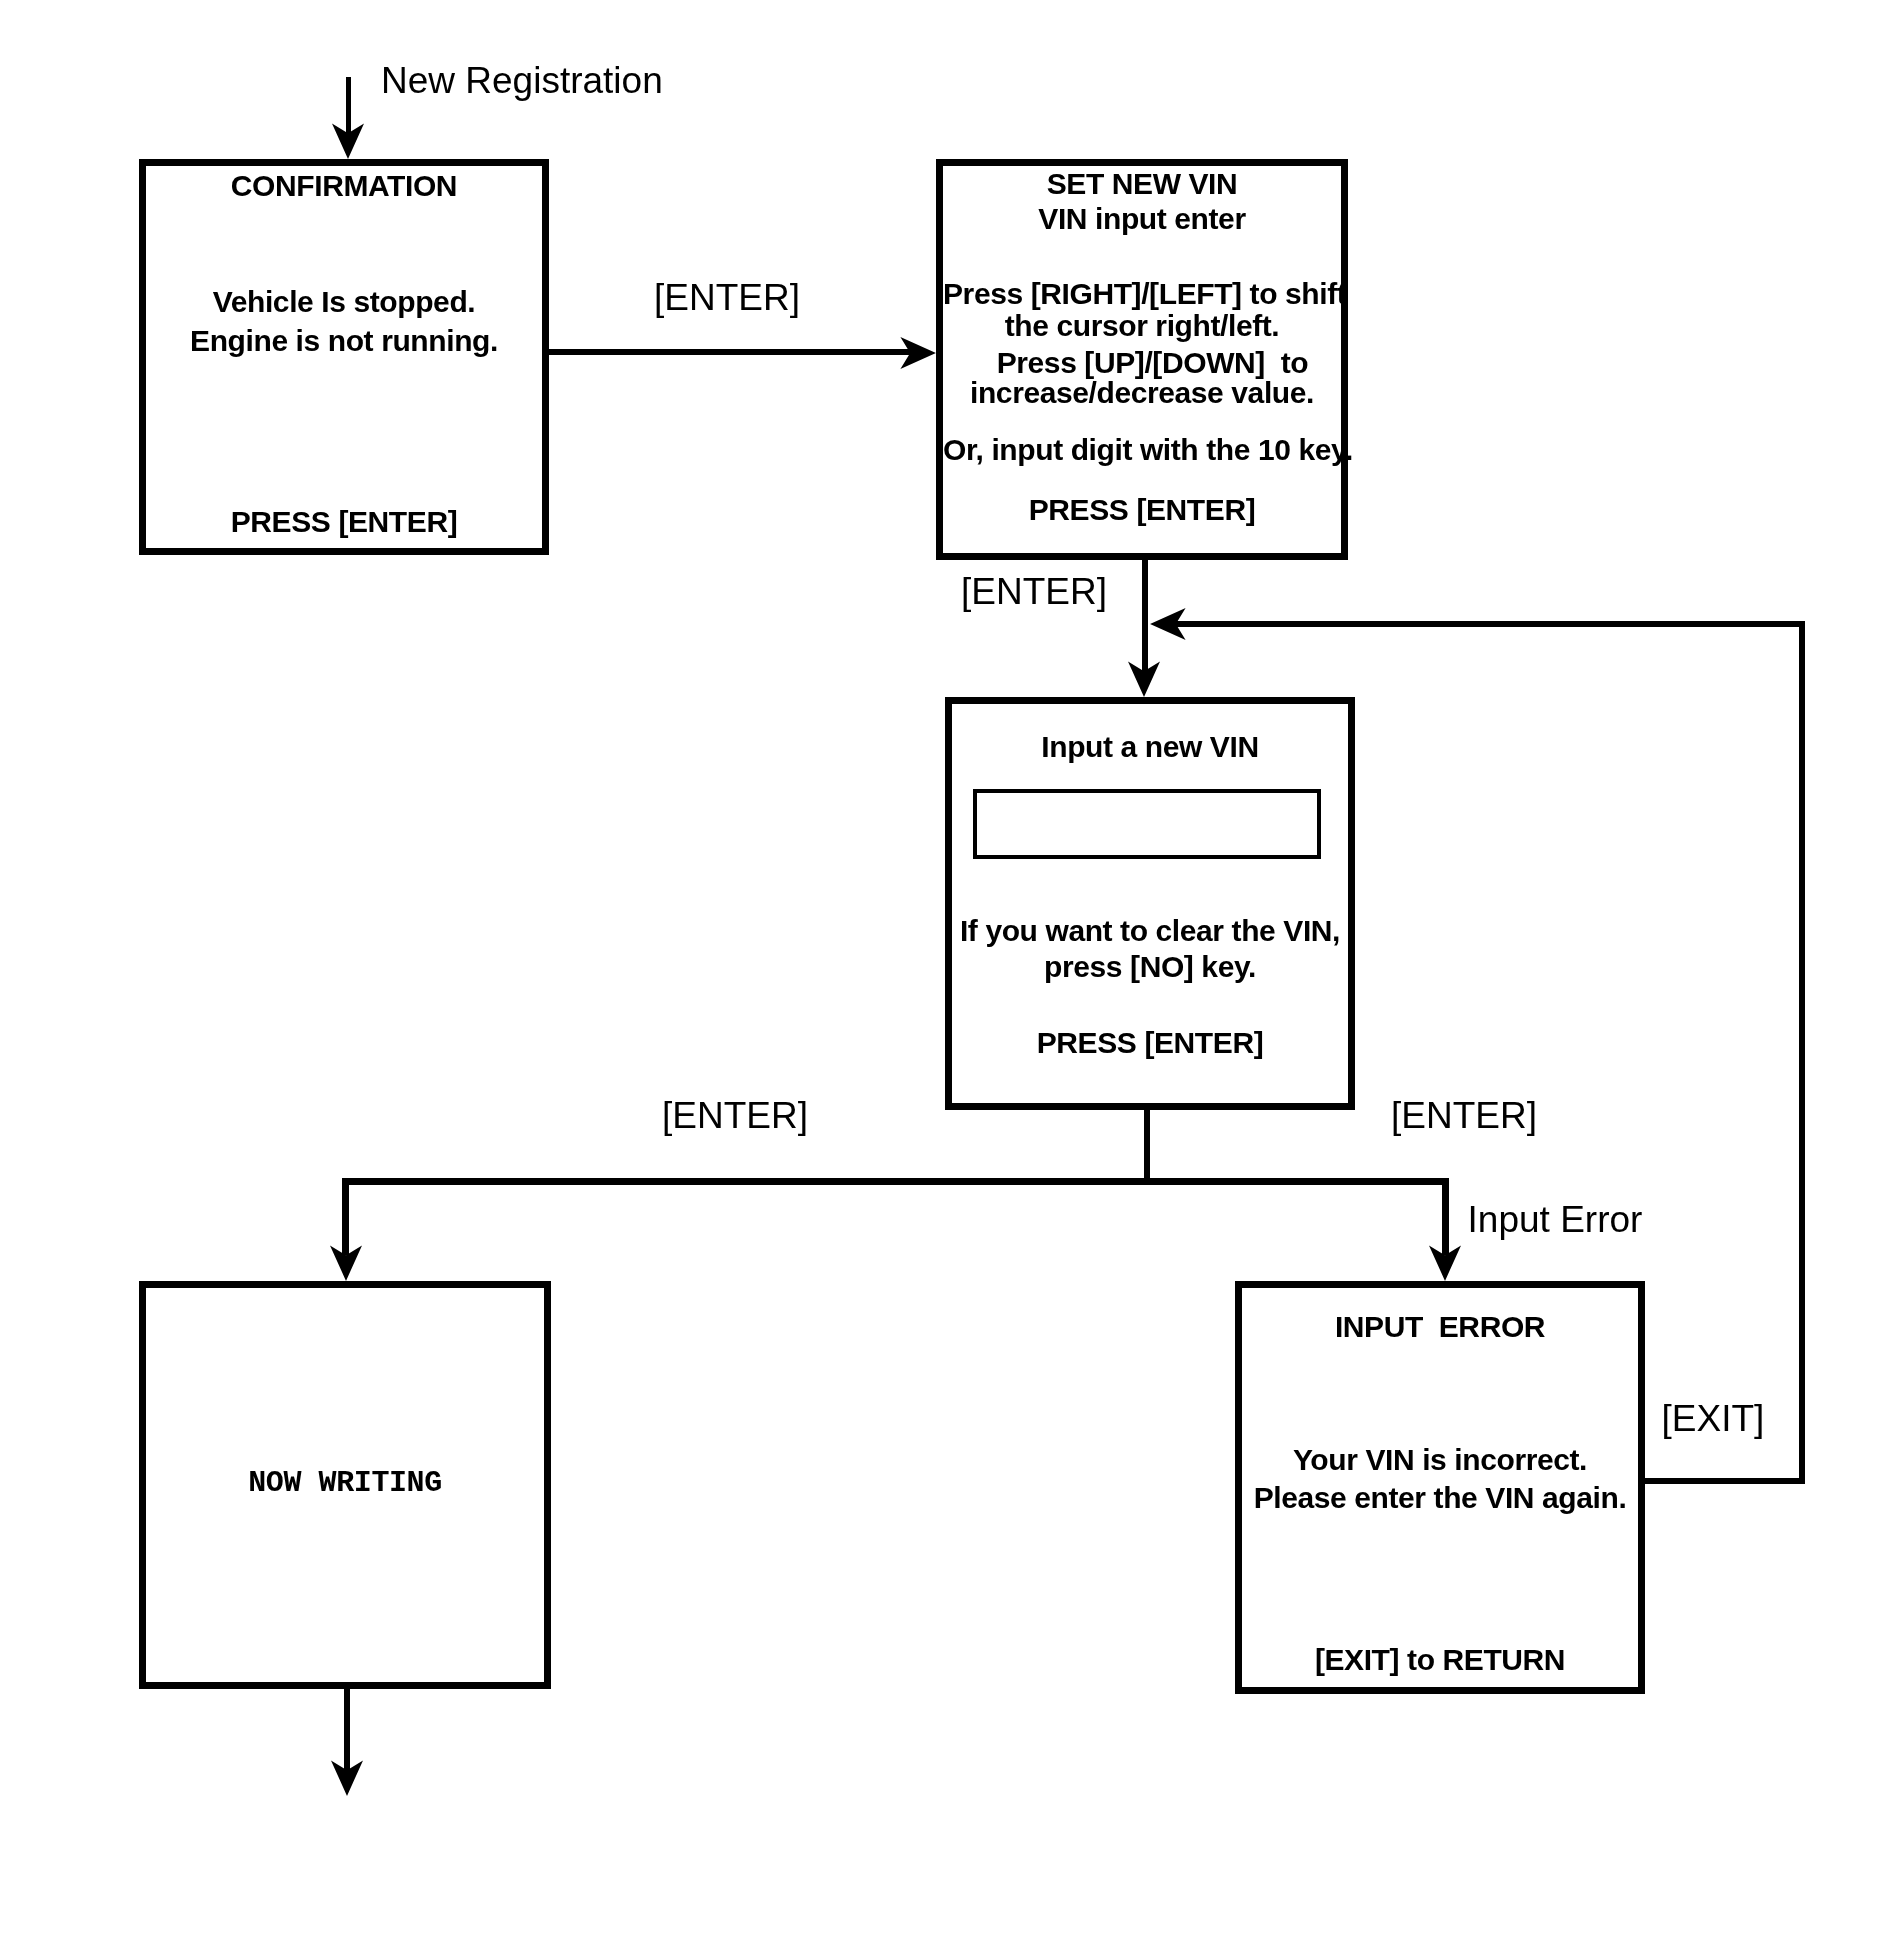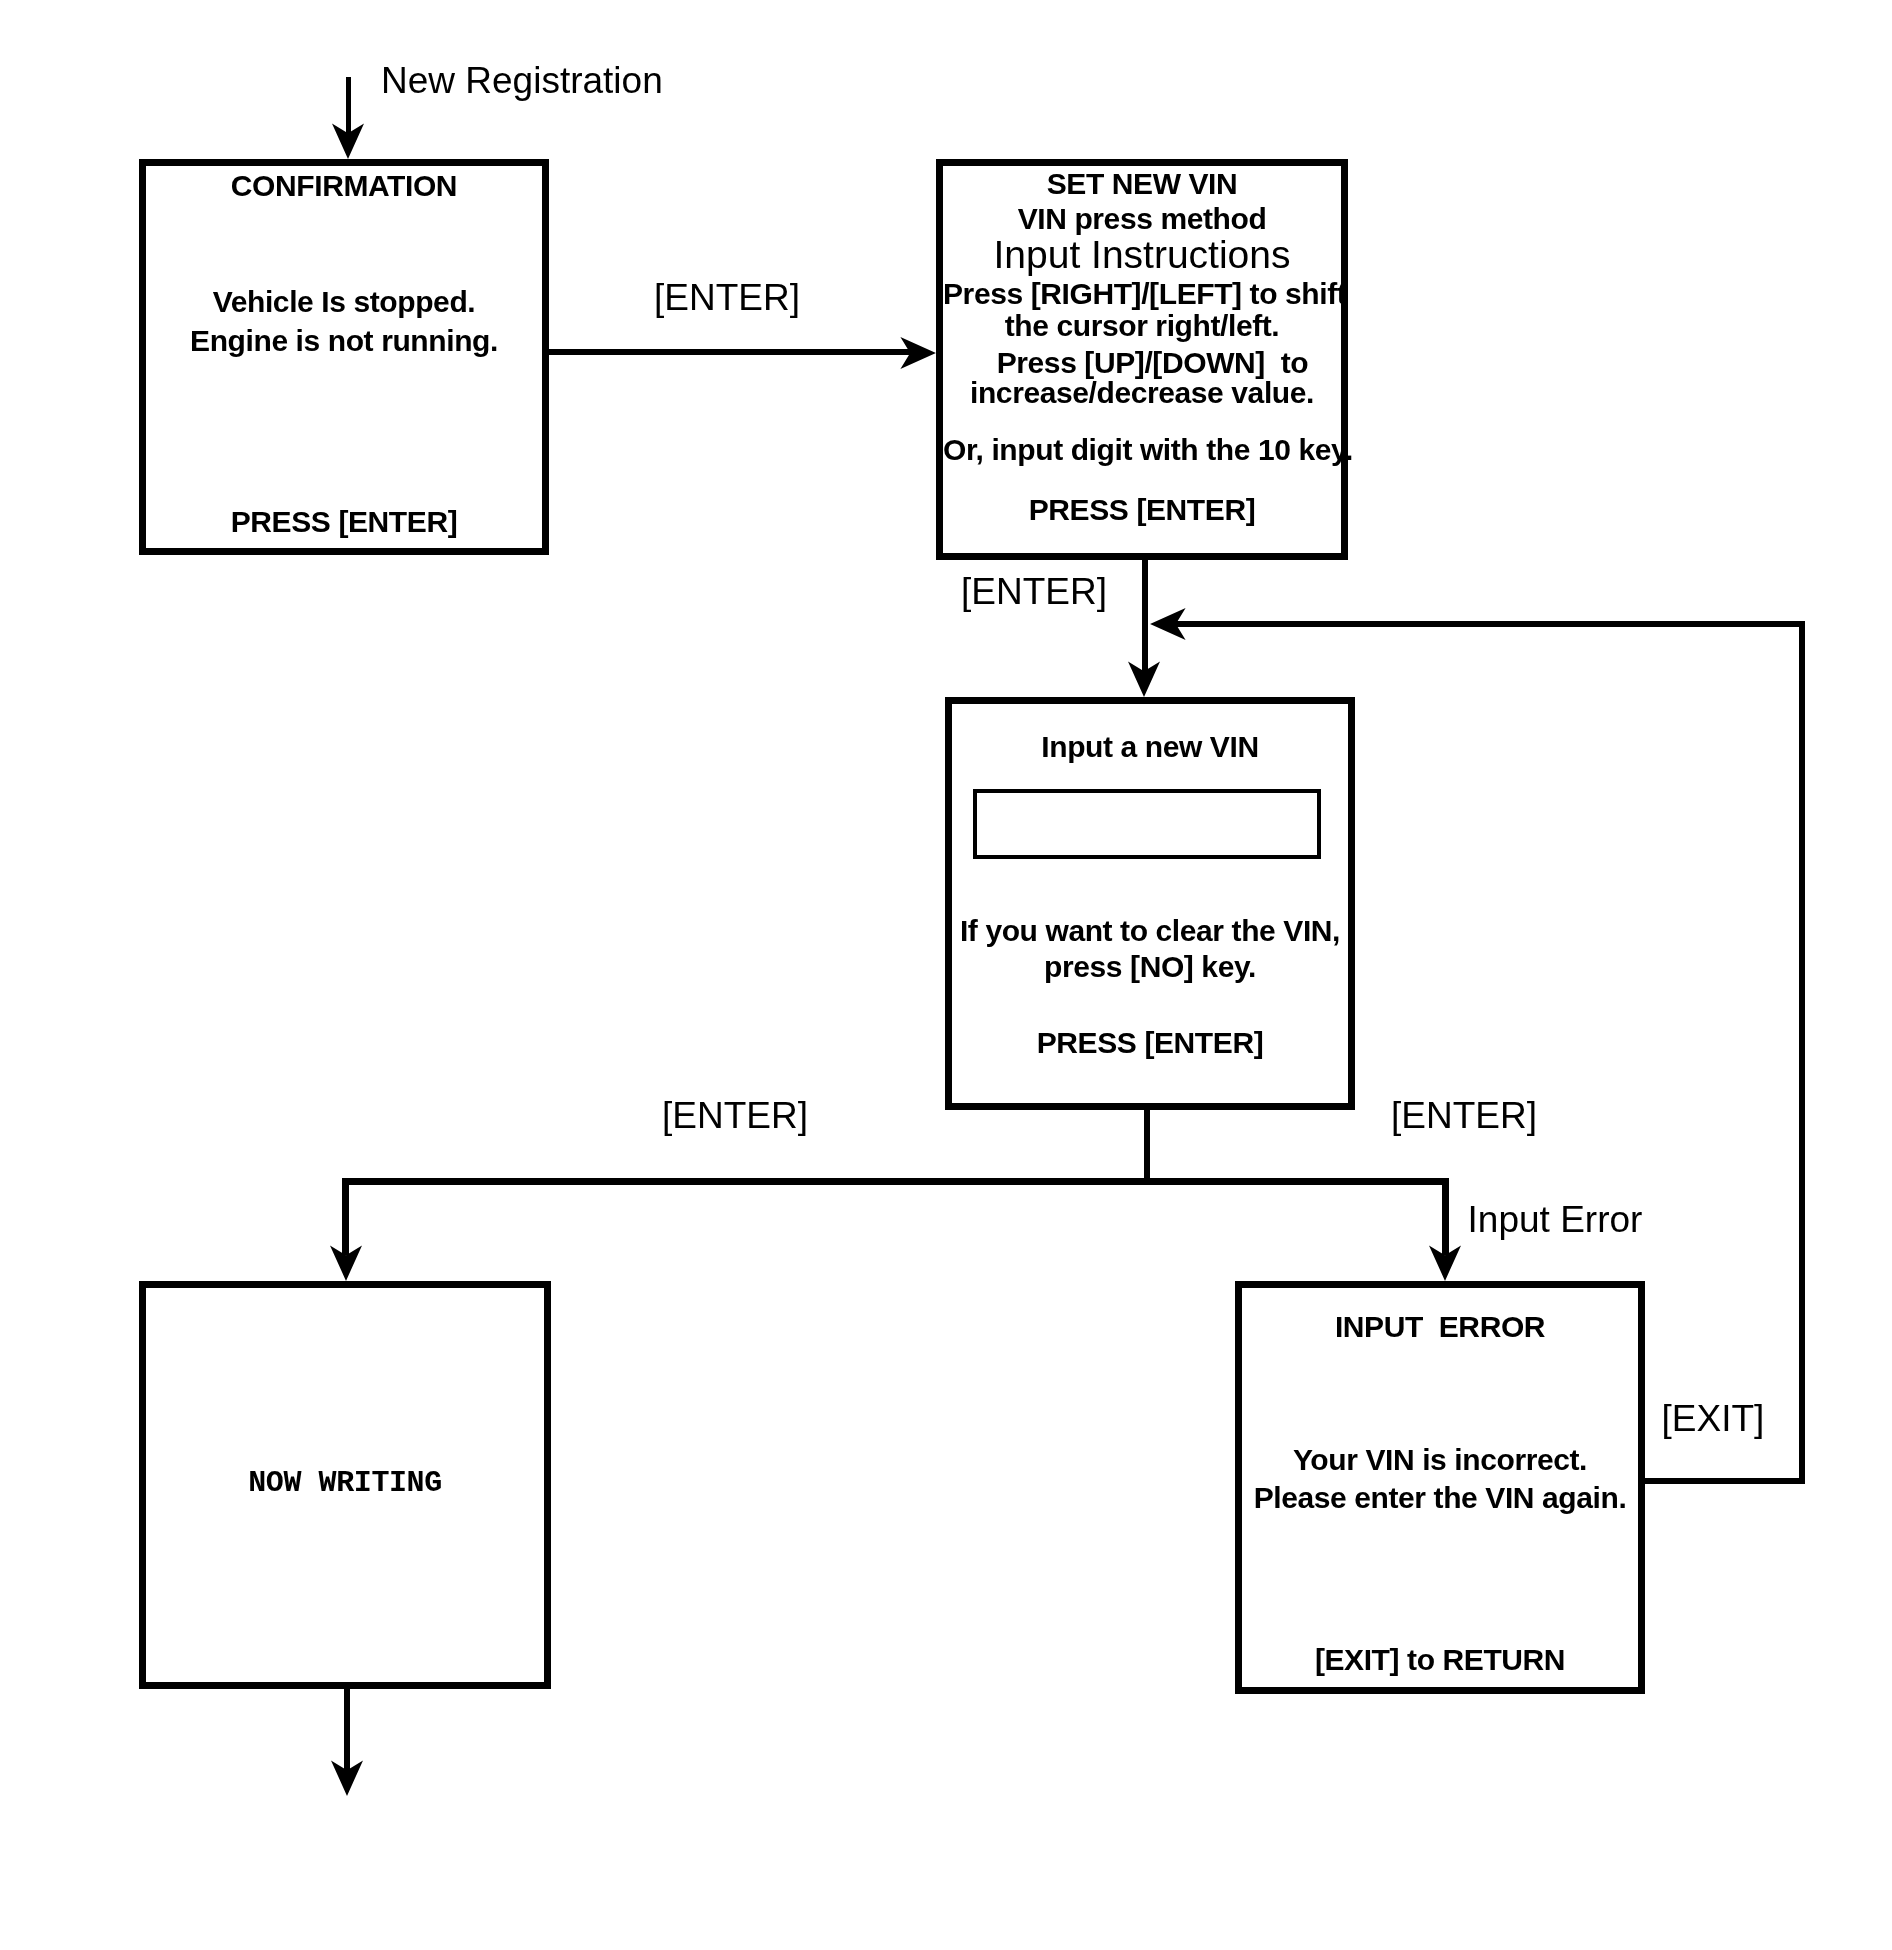--- a/index.html
+++ b/index.html
@@ -82,22 +82,21 @@
   <div class="flabel" style="left:620px;top:276px;width:214px;">[ENTER]</div>
   <div class="hline" style="left:549px;top:349px;width:362px;height:6.2px;"></div>
   <span class="ah" style="left:895px;top:337px;">
     <svg width="41" height="32" viewBox="0 0 46 36">
         <polygon points="46,18 6,0 17,18 6,36" fill="#000"></polygon>
       </svg>
   </span>
 
   <div class="node" style="left:936px;top:159px;width:412px;height:401px;">
     <div class="tl" style="top:0px;">SET NEW VIN</div>
-    <div class="tl" style="top:35px;">VIN press method</div>
-    <div class="tl-big" style="top:66px;">Input Instructions</div>
+    <div class="tl" style="top:35px;">VIN input enter</div>
     <div class="tl" style="top:110px;">Press [RIGHT]/[LEFT] to shift</div>
     <div class="tl" style="top:142px;">the cursor right/left.</div>
     <div class="tl" style="top:179px;padding-left:21px;">Press [UP]/[DOWN]  to</div>
     <div class="tl" style="top:209px;text-align:center;">increase/decrease value.</div>
     <div class="tl" style="top:266px;">Or, input digit with the 10 key.</div>
     <div class="tl" style="top:326px;">PRESS [ENTER]</div>
   </div>
 
   <div class="flabel" style="left:927px;top:570px;width:214px;">[ENTER]</div>
   <div class="vline" style="left:1142px;top:560px;width:6.2px;height:112px;"></div>

